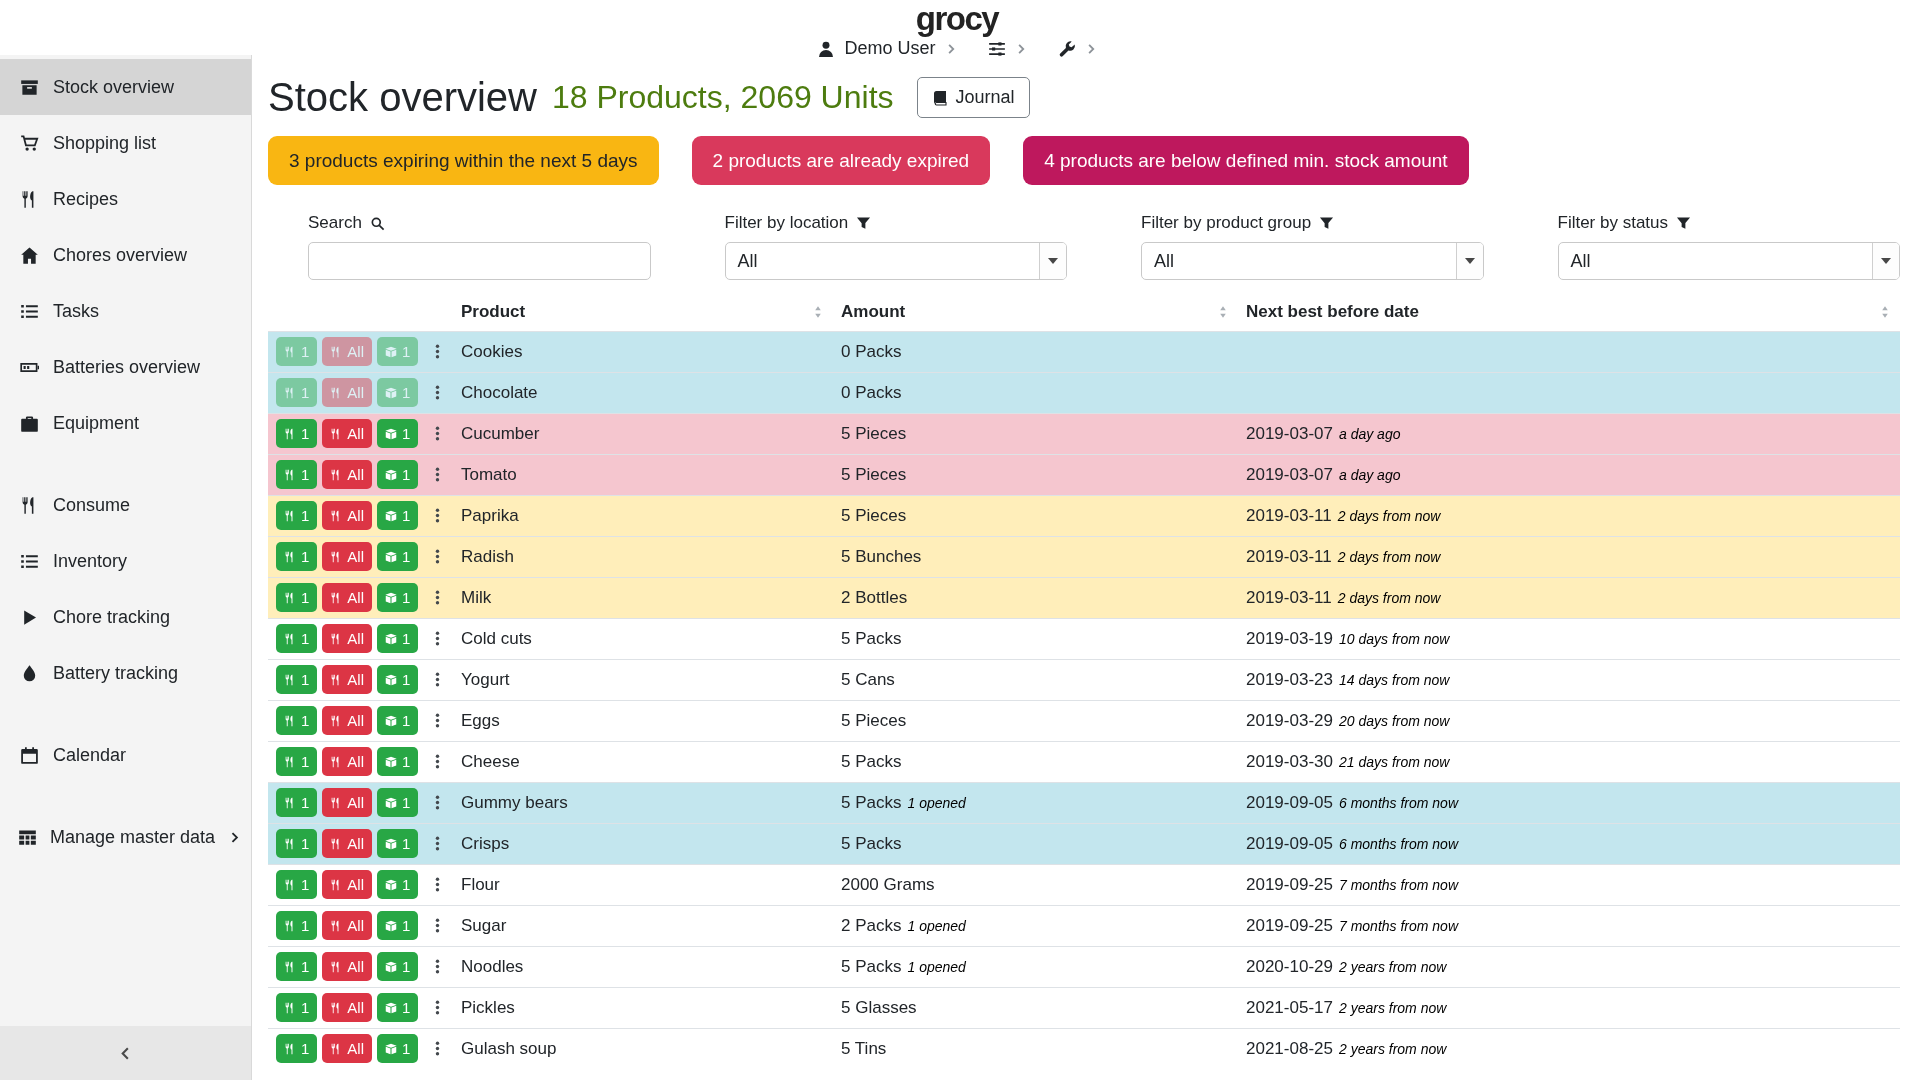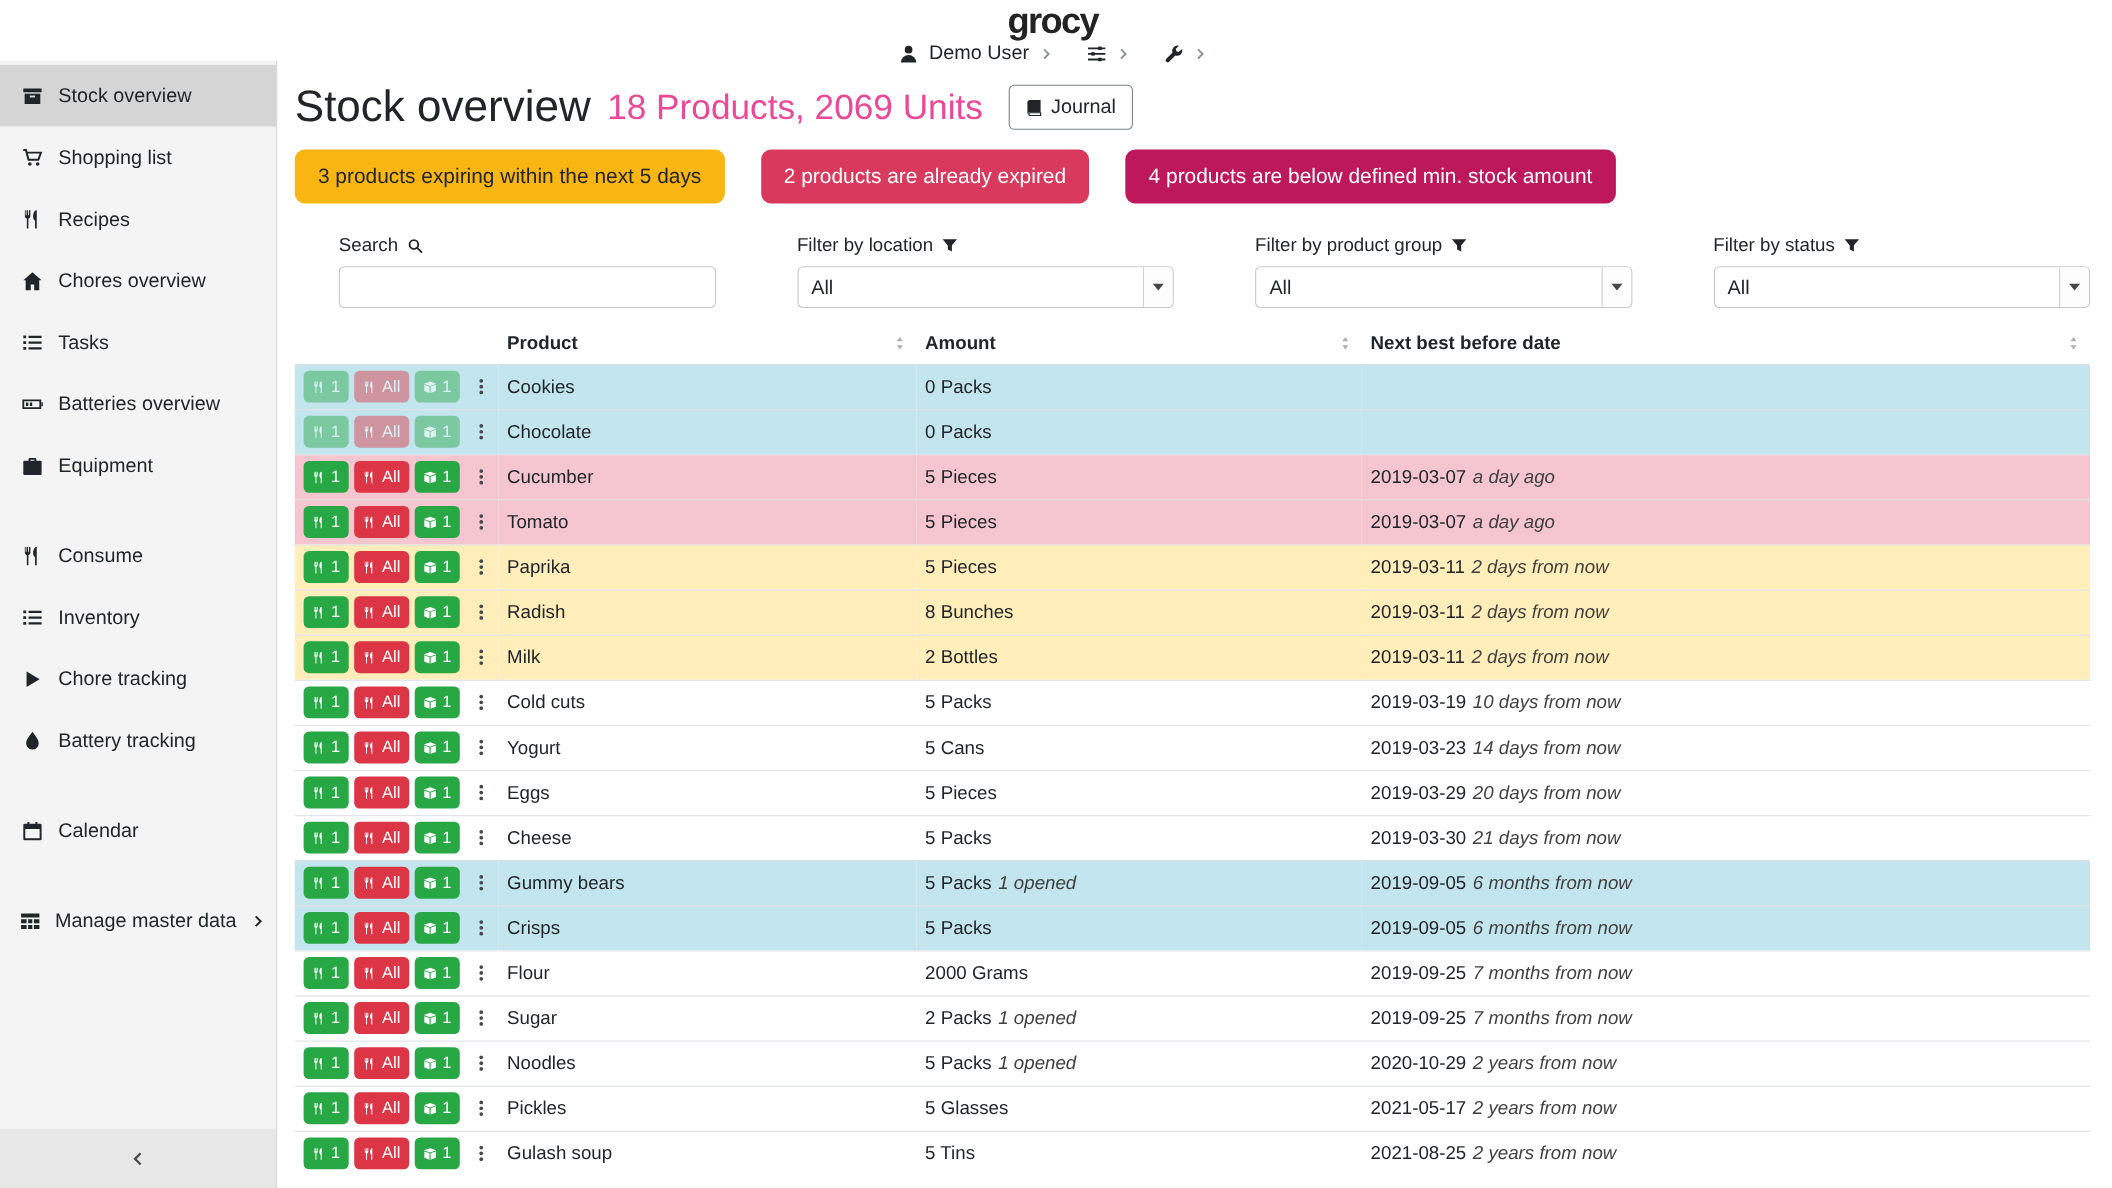--- a/index.html
+++ b/index.html
@@ -32,21 +32,21 @@
   .sb-chev { margin-left: auto; color: #3c3c3c; }
   .sb-chev svg { width: 13px !important; height: 13px !important; }
   .sb-spacer { height: 26px; }
   .sidebar-collapse { height: 54px; background: #e7e7e7; display: flex; align-items: center; justify-content: center; color: #4a4a4a; cursor: pointer; }
   .sidebar-collapse svg { width: 15px; height: 15px; }
 
   
   main { flex: 1; padding: 20px 20px 0 16px; overflow: hidden; }
   .page-head { display: flex; align-items: center; gap: 15px; }
   h1 { font-size: 40px; font-weight: 500; }
-  .subtitle { font-size: 32px; font-weight: 400; color: #ec4899; white-space: nowrap; }
+  .subtitle { font-size: 32px; font-weight: 400; color: #4d7c0f; white-space: nowrap; }
   .journal-btn { margin-left: 8px; display: inline-flex; align-items: center; gap: 8px; background: #fff; border: 1px solid #7b838a; border-radius: 5px; padding: 9px 14px; font-size: 18px; color: #212529; cursor: pointer; font-family: inherit; }
   .journal-btn .icon svg { width: 16px; height: 16px; }
 
   .alerts { display: flex; gap: 33px; margin-top: 16px; }
   .alert { height: 49px; display: inline-flex; align-items: center; padding: 0 21px; border-radius: 9px; font-size: 19px; font-weight: 500; cursor: pointer; white-space: nowrap; }
 
   .filters { display: flex; gap: 34px; margin-top: 28px; }
   .filter { flex: 1; min-width: 0; margin-left: 40px; }
   .filter-label { display: flex; align-items: center; gap: 8px; font-size: 17px; margin-bottom: 9px; }
   .filter-label .icon { color: #212529; }
@@ -65,21 +65,21 @@
   .sort svg { width: 14px; height: 14px; }
   tbody td { height: 41px; padding: 0 8px; font-size: 17px; border-top: 1px solid #dee2e6; vertical-align: middle; }
   .actions { display: flex; align-items: center; gap: 5px; }
   .btn { display: inline-flex; align-items: center; gap: 5px; height: 29px; padding: 0 8px; border: none; border-radius: 5px; color: #fff; font-size: 15px; cursor: pointer; font-family: inherit; }
   .btn .icon svg { width: 12px; height: 12px; }
   .btn-green { background: var(--accent-green, #28a745); }
   .btn-red { background: var(--accent-red, #dc3545); }
   .btn.disabled { opacity: 0.45; cursor: default; }
   .btn-dots { background: transparent; border: none; color: #43484d; cursor: pointer; padding: 0 4px; margin-left: 2px; display: inline-flex; }
   .btn-dots svg { width: 17px; height: 17px; }
-  .note { font-style: italic; font-size: 17px; margin-left: 6px; color: #404040; }
+  .note { font-style: italic; font-size: 14px; margin-left: 6px; color: #000000; }
 </style>
 </head>
 <body>
 
 <header class="topbar">
   <div class="logo">grocy</div>
   <div class="topbar-right">
     <div class="menu-group">
       <span class="icon">
           <svg viewBox="0 0 16 16" fill="currentColor">
@@ -639,21 +639,21 @@
                     <svg viewBox="0 0 16 16" fill="currentColor">
                       <circle cx="8" cy="3" r="1.6"></circle>
                       <circle cx="8" cy="8" r="1.6"></circle>
                       <circle cx="8" cy="13" r="1.6"></circle>
                     </svg>
                   </span>
                 </button>
               </div>
             </td>
             <td class="c-product">Radish</td>
-            <td class="c-amount">8 Bunches</td>
+            <td class="c-amount">5 Bunches</td>
             <td class="c-date">2019-03-11<span class="note">2 days from now</span></td>
           </tr>
           <tr style="background:#ffeeba">
             <td class="c-actions">
               <div class="actions">
                 <button class="btn btn-green">
                   <span class="icon ">
                     <svg viewBox="0 0 16 16" fill="currentColor">
                       <path d="M2.2 1v4.3c0 1 .6 1.8 1.5 2V15h1.2V7.3c.9-.2 1.5-1 1.5-2V1H5.3v3.8h-.7V1H3.5v3.8h-.7V1H2.2z"></path>
                       <path d="M10.5 1C9.3 1.6 8.5 3.6 8.5 5.7c0 1.6.6 2.8 1.5 3.2V15h1.3V1h-.8z"></path>

